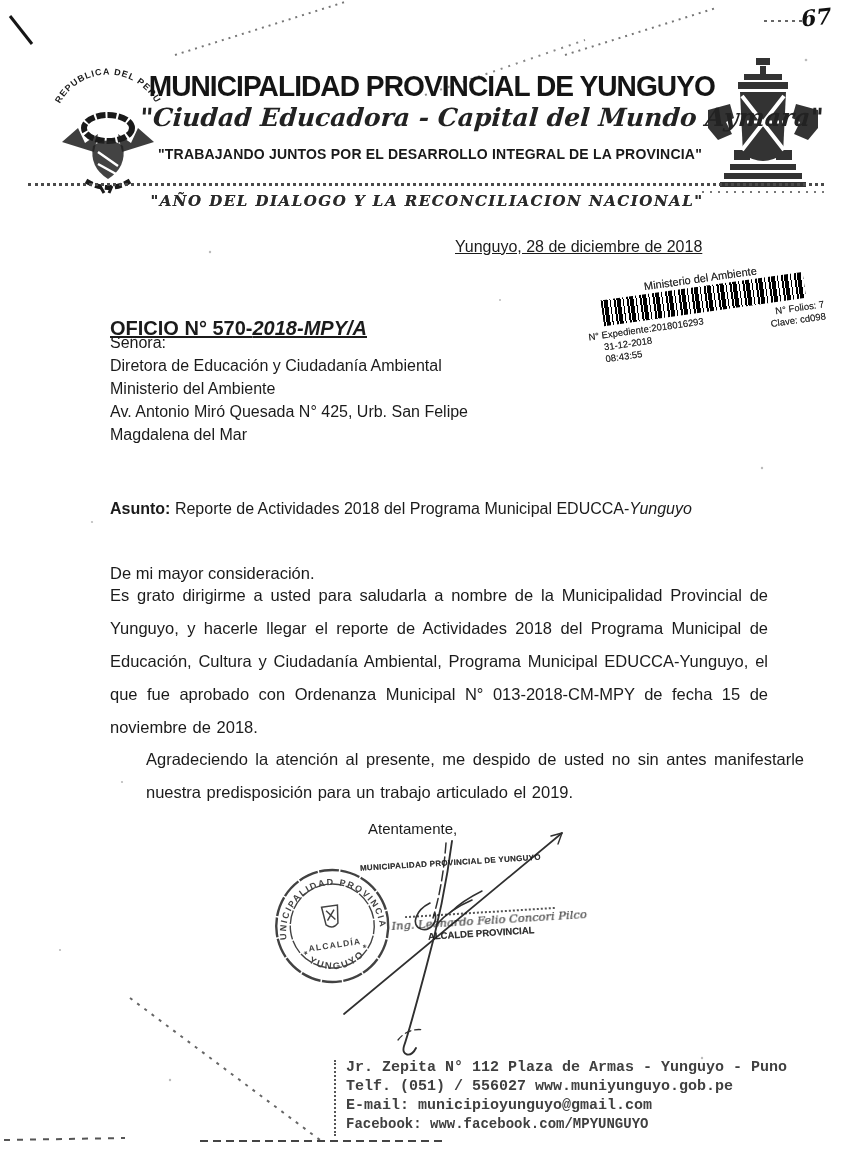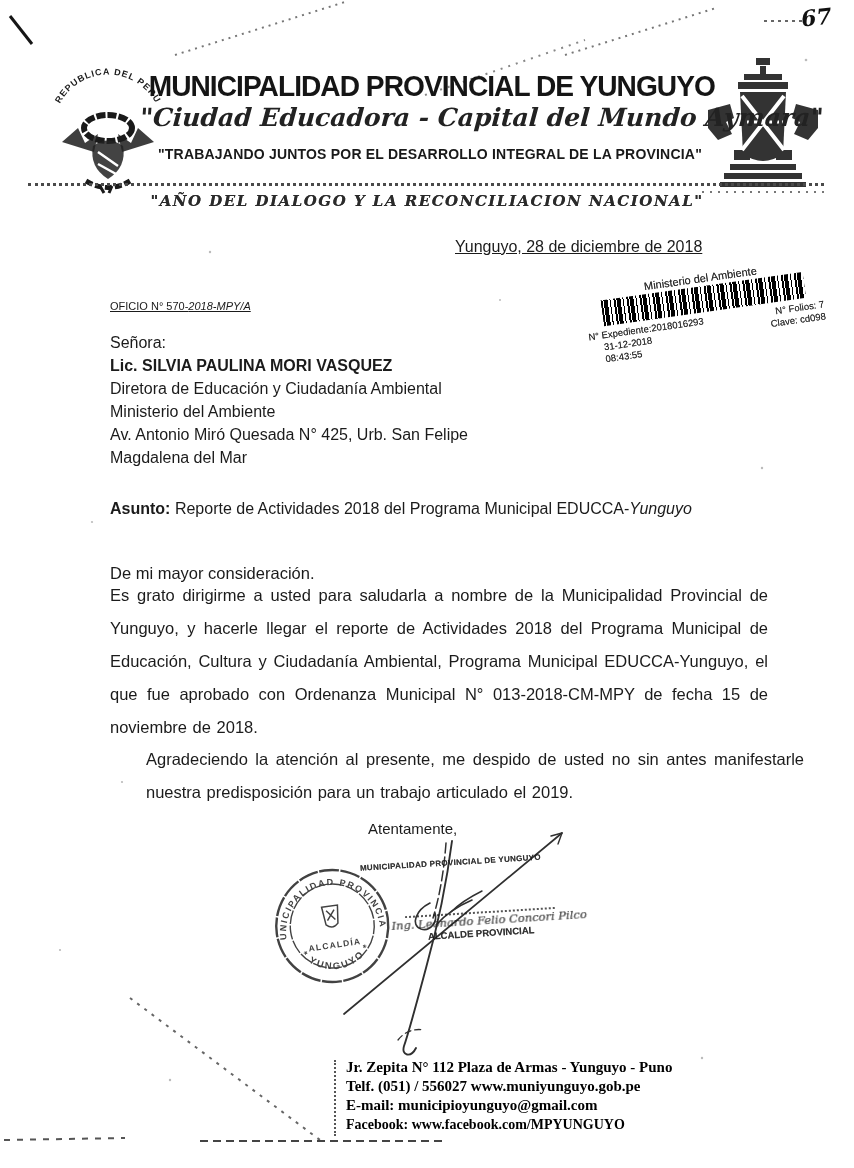--- a/index.html
+++ b/index.html
@@ -54,21 +54,21 @@
   .stamp .barcode{
     width:204px;height:26px;margin:0 auto 3px auto;
     background:
       repeating-linear-gradient(90deg,#000 0 2px,#fff 2px 3px,#000 3px 7px,#fff 7px 9px,#000 9px 10px,#fff 10px 13px);
   }
   .stamp .row{display:flex;justify-content:space-between;font-size:9.5px;line-height:12px;}
   .stamp .ind{margin-left:14px;}
   
   .body-block{left:110px;width:658px;z-index:2;}
   .oficio{
-    top:300px;font-size:11px;font-weight:400;text-decoration:underline;
+    top:317px;font-size:20px;font-weight:700;text-decoration:underline;
   }
   .oficio .it{font-style:italic;}
   .recipient{top:331px;font-size:16px;line-height:23px;}
   .recipient .bold{font-weight:700;}
   .asunto{top:500px;font-size:16px;}
   .asunto .lbl{font-weight:700;}
   .asunto .it{font-style:italic;}
   .greeting{top:540px;font-size:16.5px;margin-top:24px;}
   .para{
     font-size:16.5px;line-height:33px;text-align:justify;word-spacing:1px;
@@ -86,22 +86,22 @@
   .sig-stamp .gap{height:46px;}
   .sig-stamp .dotline{width:150px;margin-left:42px;border-top:2px dotted #555;}
   .sig-stamp .name{
     margin-left:28px;font-family:"DejaVu Serif",serif;font-style:italic;
     font-size:11.5px;color:#4a4a4a;white-space:nowrap;filter:blur(.3px);
   }
   .sig-stamp .title{margin-left:42px;width:150px;text-align:center;font-size:9.5px;font-weight:700;}
   .sig-strokes{position:absolute;inset:0;z-index:6;pointer-events:none;}
   
   .footer{
-    top:1058px;left:346px;z-index:2;font-family:Liberation Serif, serif;
-    font-weight:700;color:#000000;
+    top:1058px;left:346px;z-index:2;font-family:Liberation Mono, monospace;
+    font-weight:700;color:#404040;
   }
   .footer .ln{font-size:15px;line-height:19px;white-space:nowrap;}
   .footer .small{font-size:14px;}
   .footer-sep{top:1060px;left:334px;height:76px;border-left:2px dotted #555;z-index:2;}
 </style>
 </head>
 <body>
 
 <div class="page">
 
@@ -192,21 +192,20 @@
       <span></span>
     </div>
   </div>
 
   <div class="abs body-block oficio">
     <span>OFICIO N° 570-</span><span class="it">2018-MPY/A</span>
   </div>
 
   <div class="abs body-block recipient">
     <div>Señora:</div>
-    <div class="bold">Lic. SILVIA PAULINA MORI VASQUEZ</div>
     <div>Diretora de Educación y Ciudadanía Ambiental</div>
     <div>Ministerio del Ambiente</div>
     <div>Av. Antonio Miró Quesada N° 425, Urb. San Felipe</div>
     <div>Magdalena del Mar</div>
   </div>
 
   <div class="abs body-block asunto">
     <span class="lbl">Asunto:</span><span> Reporte de Actividades 2018 del Programa Municipal EDUCCA-</span><span class="it">Yunguyo</span>
   </div>
 

